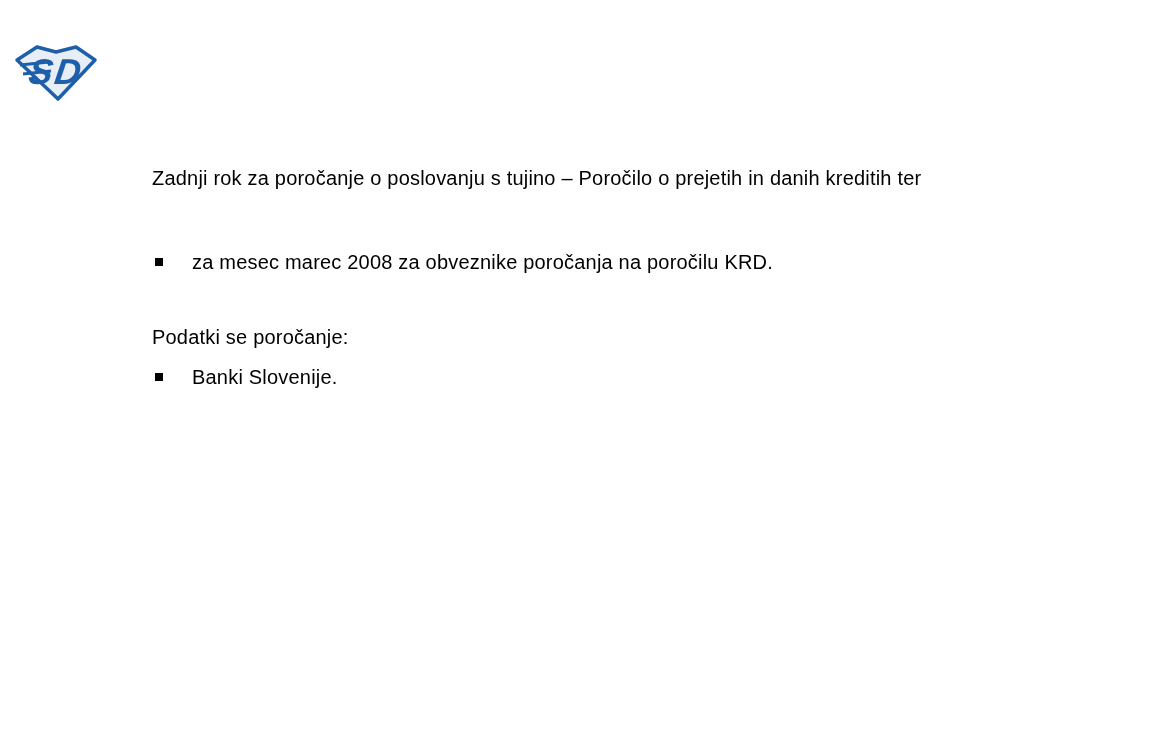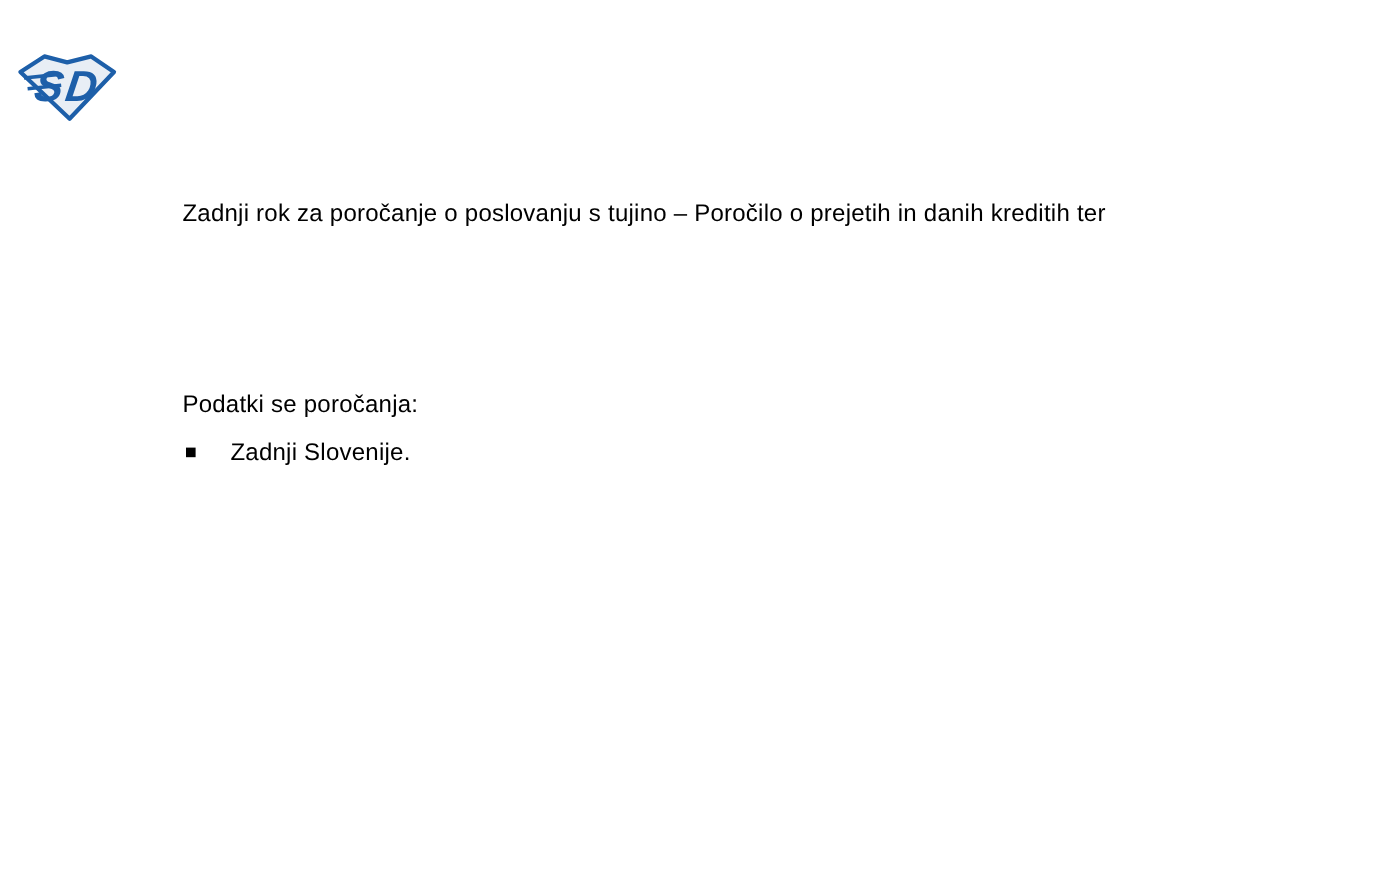--- a/index.html
+++ b/index.html
@@ -57,21 +57,25 @@
       <line x1="7" y1="22" x2="36" y2="19" stroke="#1d5fa9" stroke-width="3"></line>
       <line x1="10" y1="31" x2="38" y2="28" stroke="#1d5fa9" stroke-width="3"></line>
       <text x="20" y="41" font-family="Liberation Sans, sans-serif" font-size="36" font-weight="bold" font-style="italic" fill="#1d5fa9" transform="skewX(-8)" textLength="52">SD</text>
     </svg>
   </div>
 
   <div class="textblock p1">
     <div>Zadnji rok za poročanje o poslovanju s tujino – Poročilo o prejetih in danih kreditih ter</div>
   </div>
 
+  <div class="textblock bullet-row b1">
+    <span class="bullet-marker"></span>
+    <span>za mesec marec 2008 za obveznike poročanja na poročilu KRD.</span>
+  </div>
 
-  <div class="textblock p2">Podatki se poročanja:</div>
+  <div class="textblock p2">Podatki se poročanje:</div>
 
   <div class="textblock bullet-row b2">
     <span class="bullet-marker"></span>
-    <span>Zadnji Slovenije.</span>
+    <span>Banki Slovenije.</span>
   </div>
 
 </div>
 
 </body></html>

